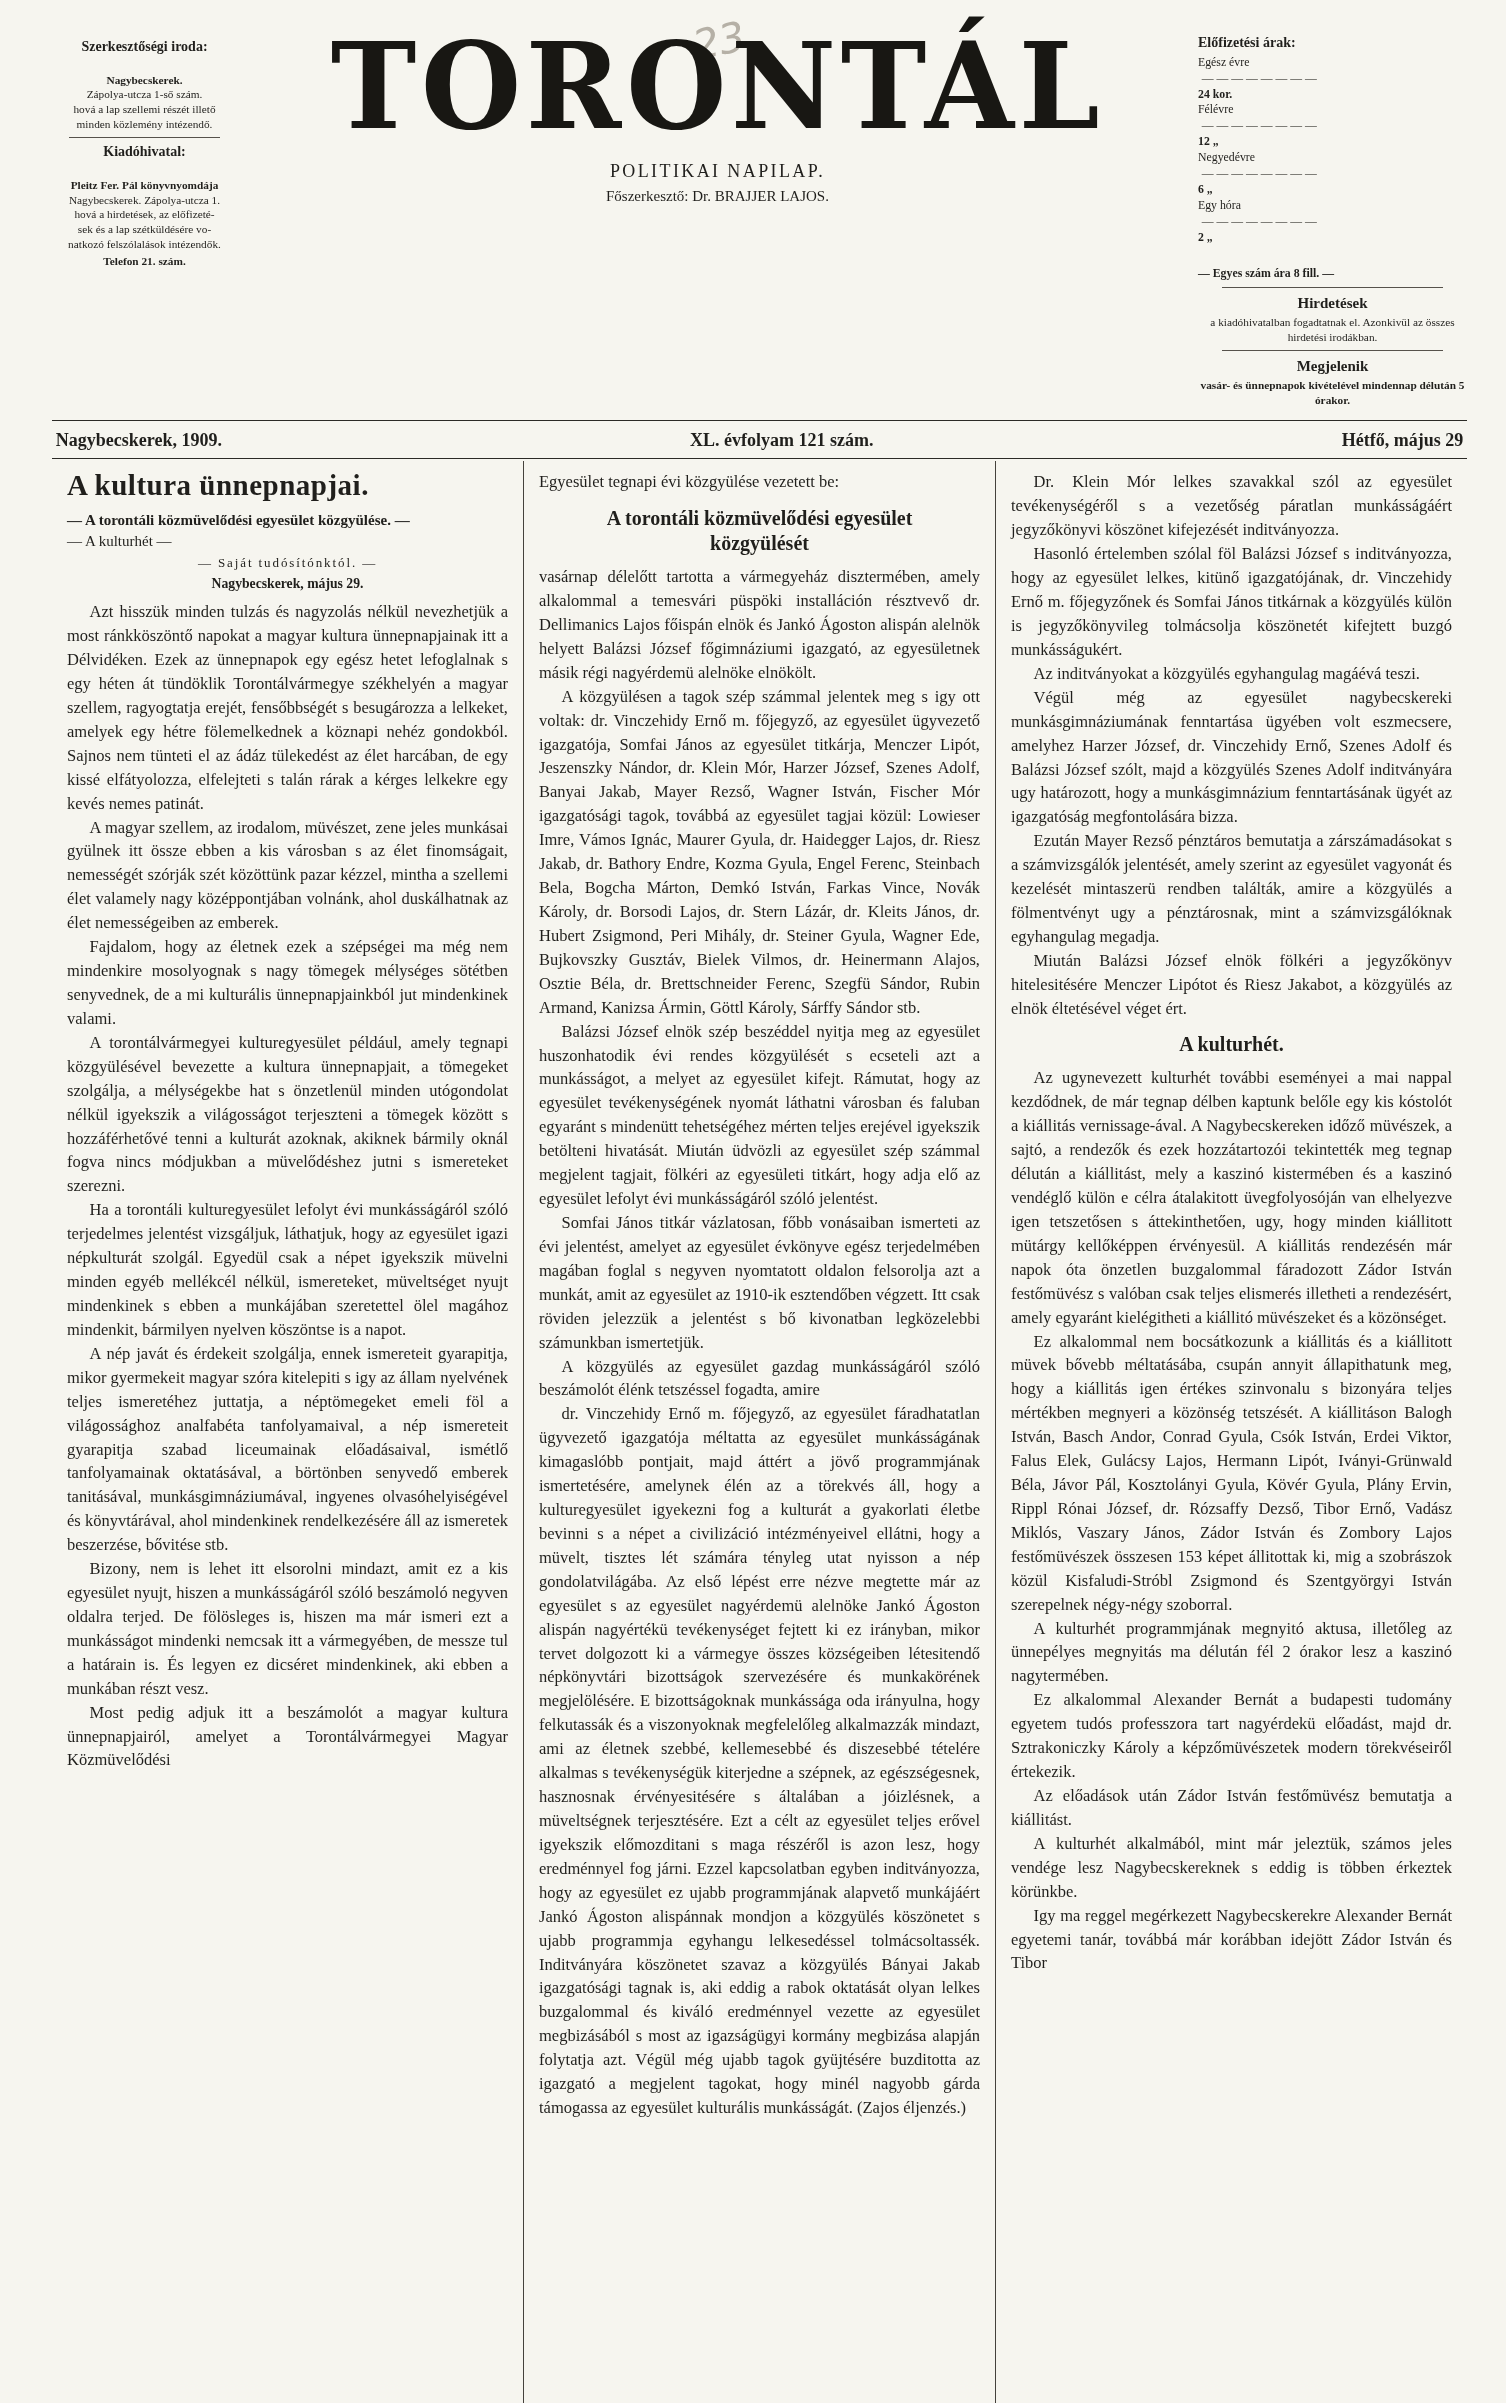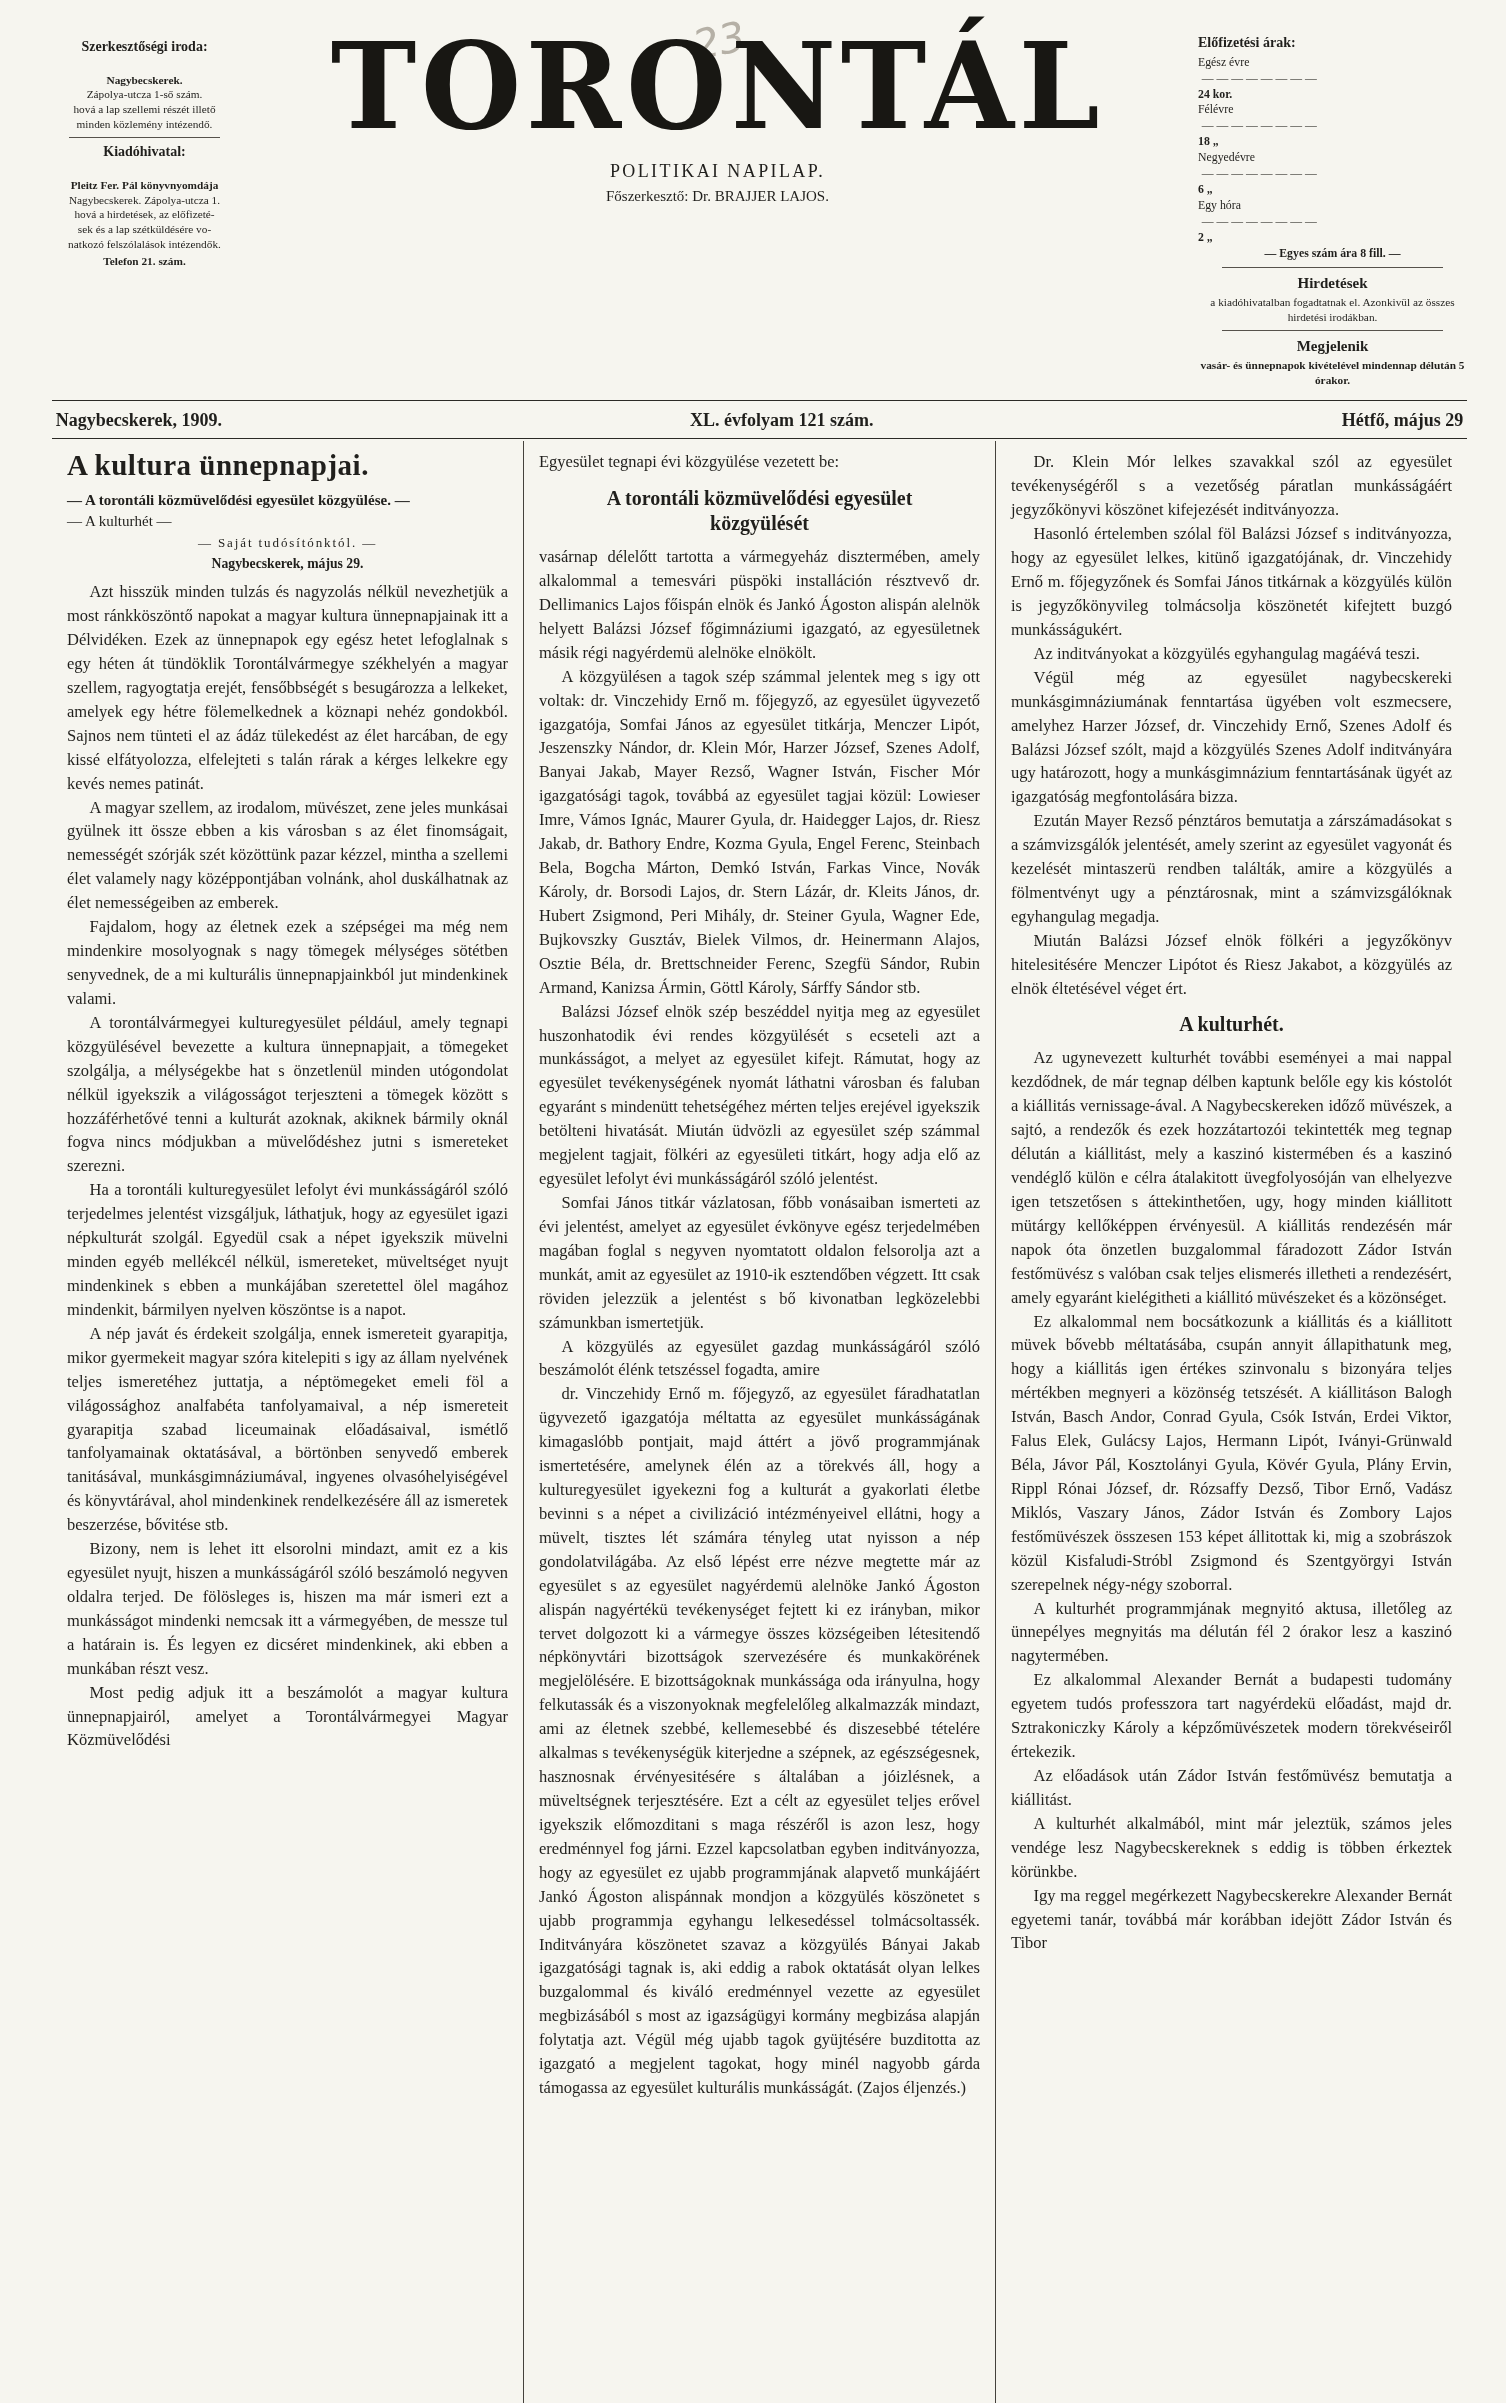--- a/index.html
+++ b/index.html
@@ -33,21 +33,21 @@
     transform:scaleY(1.04); transform-origin:top center;
     color:#181713; white-space:nowrap;
   }
   .paper-type { font-size:18px; font-weight:normal; letter-spacing:2.4px; margin-top:19px; }
   .editor-line { font-size:15px; margin-top:6.6px; }
   .editor-line .ed-name { font-weight:normal;text-align:right; }
   .price-row { display:flex; align-items:baseline;flex-direction:column; }
   .price-row .lbl { white-space:nowrap; }
   .price-row .leader { flex:1; overflow:hidden; white-space:nowrap; padding:0 3.8px; color:#3c3a36; }
   .price-row .val { white-space:nowrap; font-weight:bold; }
-  .single-price { font-weight:bold; text-align:center; margin-top:0; font-size:11.8px; }
+  .single-price { font-weight:bold; text-align:left; margin-top:20px; font-size:11.8px; }
   .small-center { text-align:center; font-size:11.3px; line-height:1.3; }
   .small-center.bold { font-weight:bold; }
   
   .dateline {
     display:flex; justify-content:space-between; align-items:baseline;
     border-top:1.9px solid #2b2a26; border-bottom:0.9px solid #2b2a26;
     margin-top:13px; padding:8.5px 3.8px 7.5px 3.8px;
     font-weight:bold; font-size:18px;
   }
   
@@ -111,21 +111,21 @@
       <div class="block-title">Előfizetési árak:</div>
 
       <div class="price-row">
         <span class="lbl">Egész évre</span>
         <span class="leader">— — — — — — — —</span>
         <span class="val">24 kor.</span>
       </div>
       <div class="price-row">
         <span class="lbl">Félévre</span>
         <span class="leader">— — — — — — — —</span>
-        <span class="val">18 „</span>
+        <span class="val">12 „</span>
       </div>
       <div class="price-row">
         <span class="lbl">Negyedévre</span>
         <span class="leader">— — — — — — — —</span>
         <span class="val">6 „</span>
       </div>
       <div class="price-row">
         <span class="lbl">Egy hóra</span>
         <span class="leader">— — — — — — — —</span>
         <span class="val">2 „</span>

